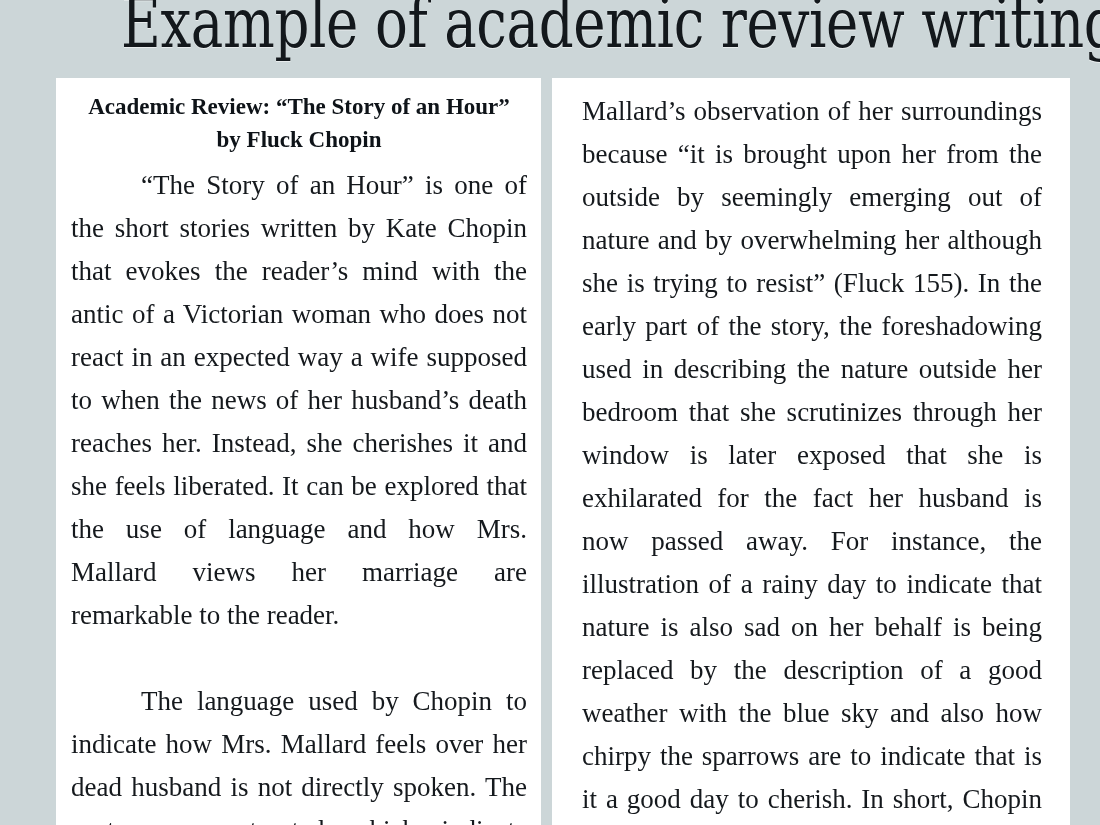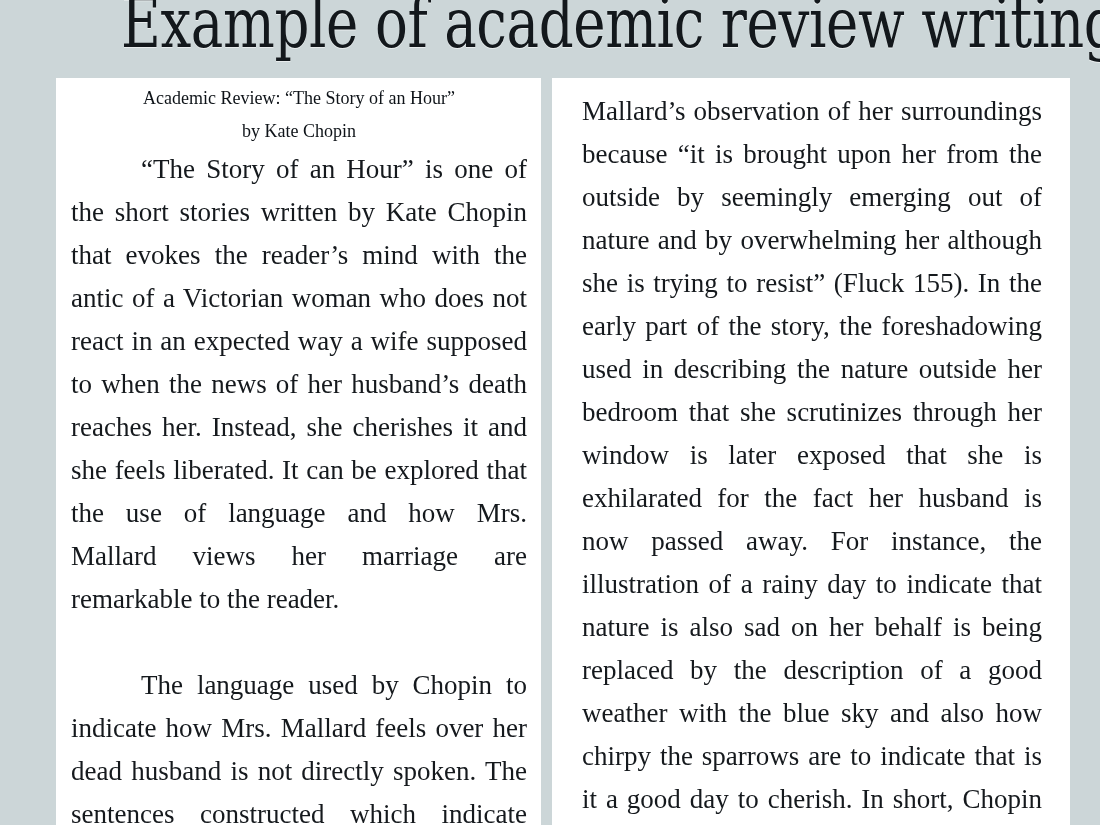--- a/index.html
+++ b/index.html
@@ -58,26 +58,26 @@
   .col-left {
     width: 485px;
     padding: 0 14px 0 15px;
   }
   .col-right {
     width: 518px;
     padding: 0 28px 0 30px;
   }
 
   .doc-heading {
-    margin: 0;
+    margin: 8px;
     padding-top: 4px;
     text-align: center;
     font-family: "Liberation Serif", serif;
-    font-weight: normal;
-    font-size: 18px;
+    font-weight: bold;
+    font-size: 23px;
     line-height: 33px;
     color: #0e1318;
   }
 
   p.body-text {
     margin: 0;
     text-align: justify;
     text-justify: inter-word;
     font-family: "Liberation Serif", serif;
     font-size: 27px;
@@ -97,21 +97,21 @@
 
 <div class="slide">
 
   <div class="slide-title">Example of academic review writing</div>
 
   <div class="columns">
 
     <div class="col col-left">
       <div class="doc-heading">
         <span>Academic Review: “The Story of an Hour”</span><br>
-        <span>by Kate Chopin</span>
+        <span>by Fluck Chopin</span>
       </div>
 
       <p class="body-text p1">“The Story of an Hour” is one of the short stories written by Kate Chopin that evokes the reader’s mind with the antic of a Victorian woman who does not react in an expected way a wife supposed to when the news of her husband’s death reaches her. Instead, she cherishes it and she feels liberated. It can be explored that the use of language and how Mrs. Mallard views her marriage are remarkable to the reader.</p>
 
       <p class="body-text p2">The language used by Chopin to indicate how Mrs. Mallard feels over her dead husband is not directly spoken. The sentences constructed which indicate situational irony, deliver to the reader not the</p>
     </div>
 
     <div class="col col-right">
       <p class="body-text rp1">Mallard’s observation of her surroundings because “it is brought upon her from the outside by seemingly emerging out of nature and by overwhelming her although she is trying to resist” (Fluck 155). In the early part of the story, the foreshadowing used in describing the nature outside her bedroom that she scrutinizes through her window is later exposed that she is exhilarated for the fact her husband is now passed away. For instance, the illustration of a rainy day to indicate that nature is also sad on her behalf is being replaced by the description of a good weather with the blue sky and also how chirpy the sparrows are to indicate that is it a good day to cherish. In short, Chopin in her writing is trying to convey what the heroine</p>
     </div>

